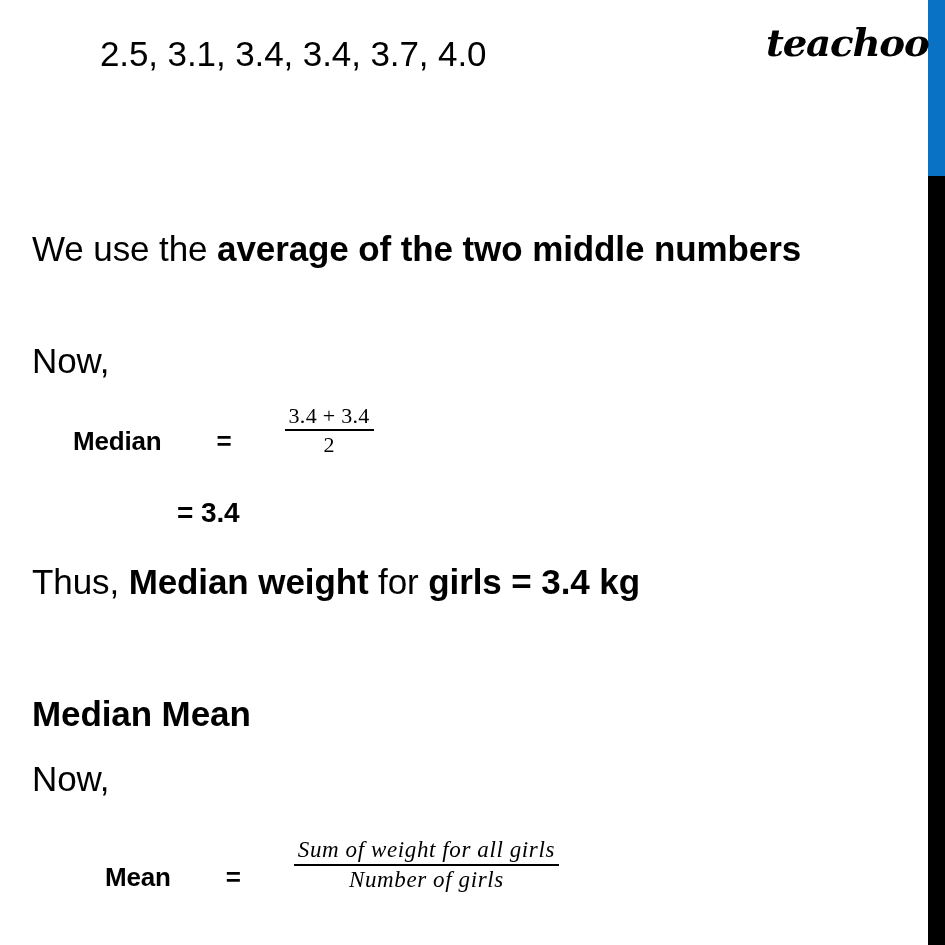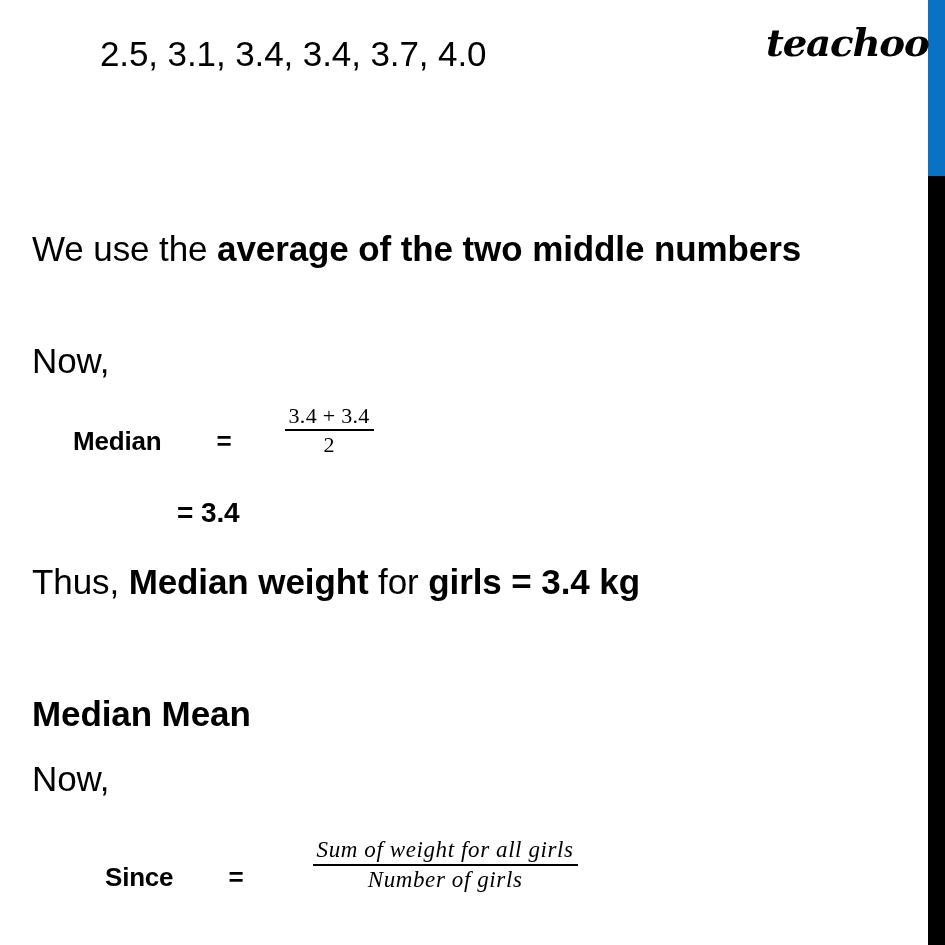--- a/index.html
+++ b/index.html
@@ -94,21 +94,20 @@
 
   
   .frac-median { font-size: 22px; }
   .frac-median .num { letter-spacing: 0.3px; }
   .frac-median .den { letter-spacing: 0.3px; }
 
   
   .frac-mean {
     font-style: italic;
     font-size: 23px;
-    margin-left: 16px;
   }
   .frac-mean .num,
   .frac-mean .den { letter-spacing: 0.6px; }
 </style>
 </head>
 <body>
 
 <div id="page">
 
   <div class="edge-bar edge-bar-blue" style="background: rgb(10, 114, 196);"></div>
@@ -139,21 +138,21 @@
 
   <div class="line" style="left:32px; top:564px;">
     <span>Thus, </span><span class="b">Median weight</span><span> for </span><span class="b">girls = 3.4 kg</span>
   </div>
 
   <div class="line b" style="left:32px; top:696px;">Median Mean</div>
 
   <div class="line" style="left:32px; top:761px;">Now,</div>
 
   <div class="eqrow" style="left:105px; top:838px;">
-    <span class="eq-label">Since</span>
+    <span class="eq-label">Mean</span>
     <span class="eq-eq">=</span>
     <span class="frac frac-mean">
       <span class="num">Sum of weight for all girls</span>
       <span class="bar"></span>
       <span class="den">Number of girls</span>
     </span>
   </div>
 
 </div>
 

